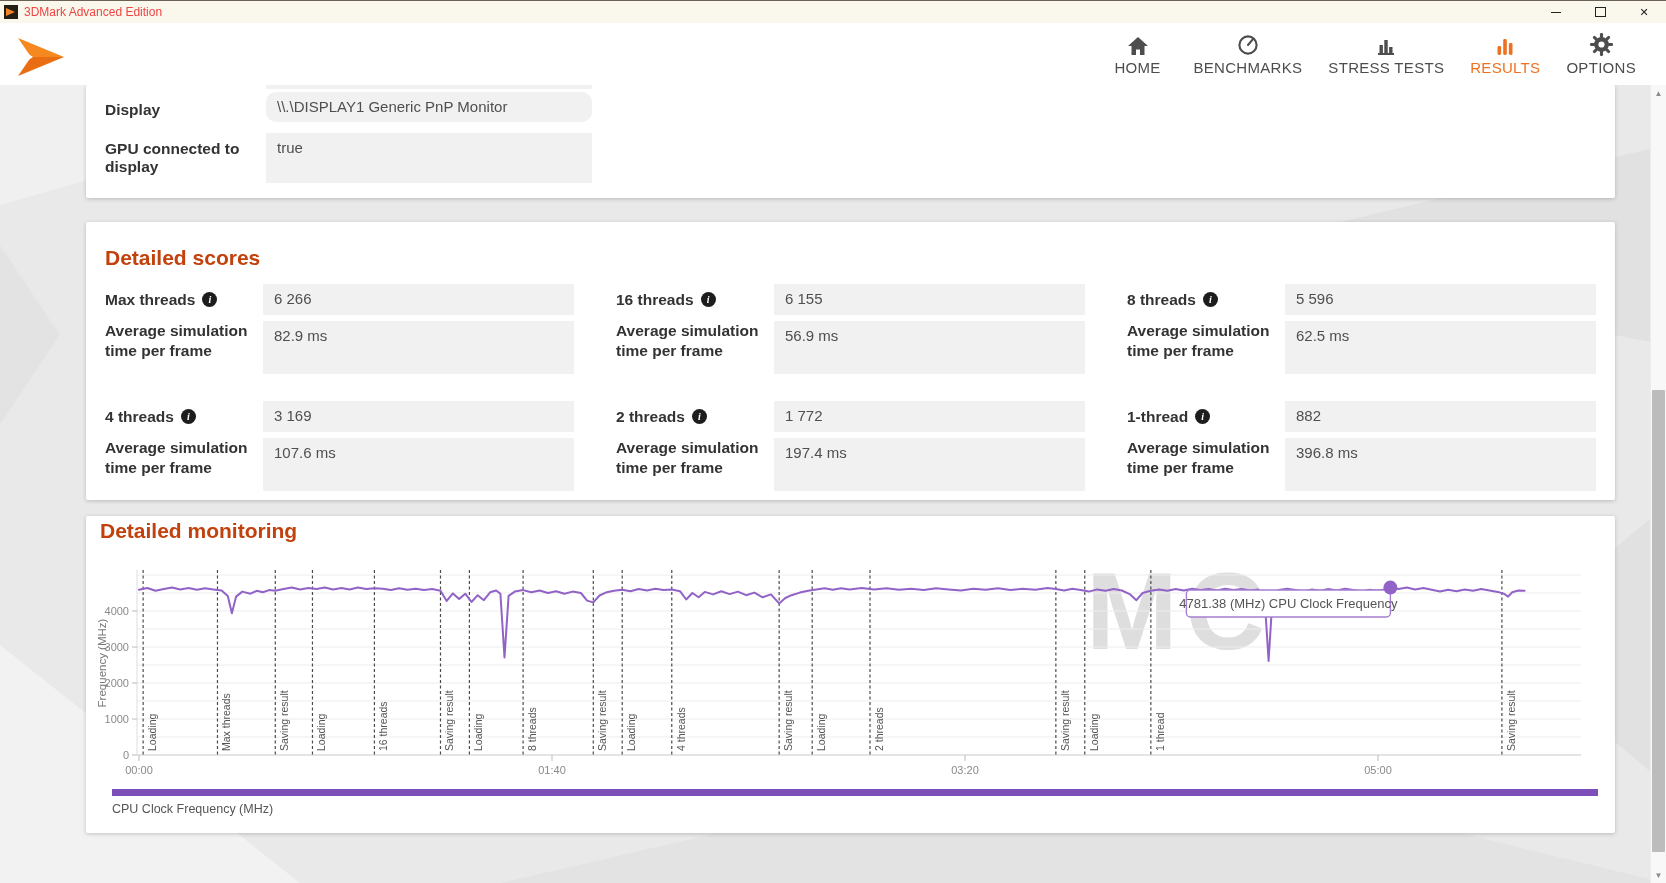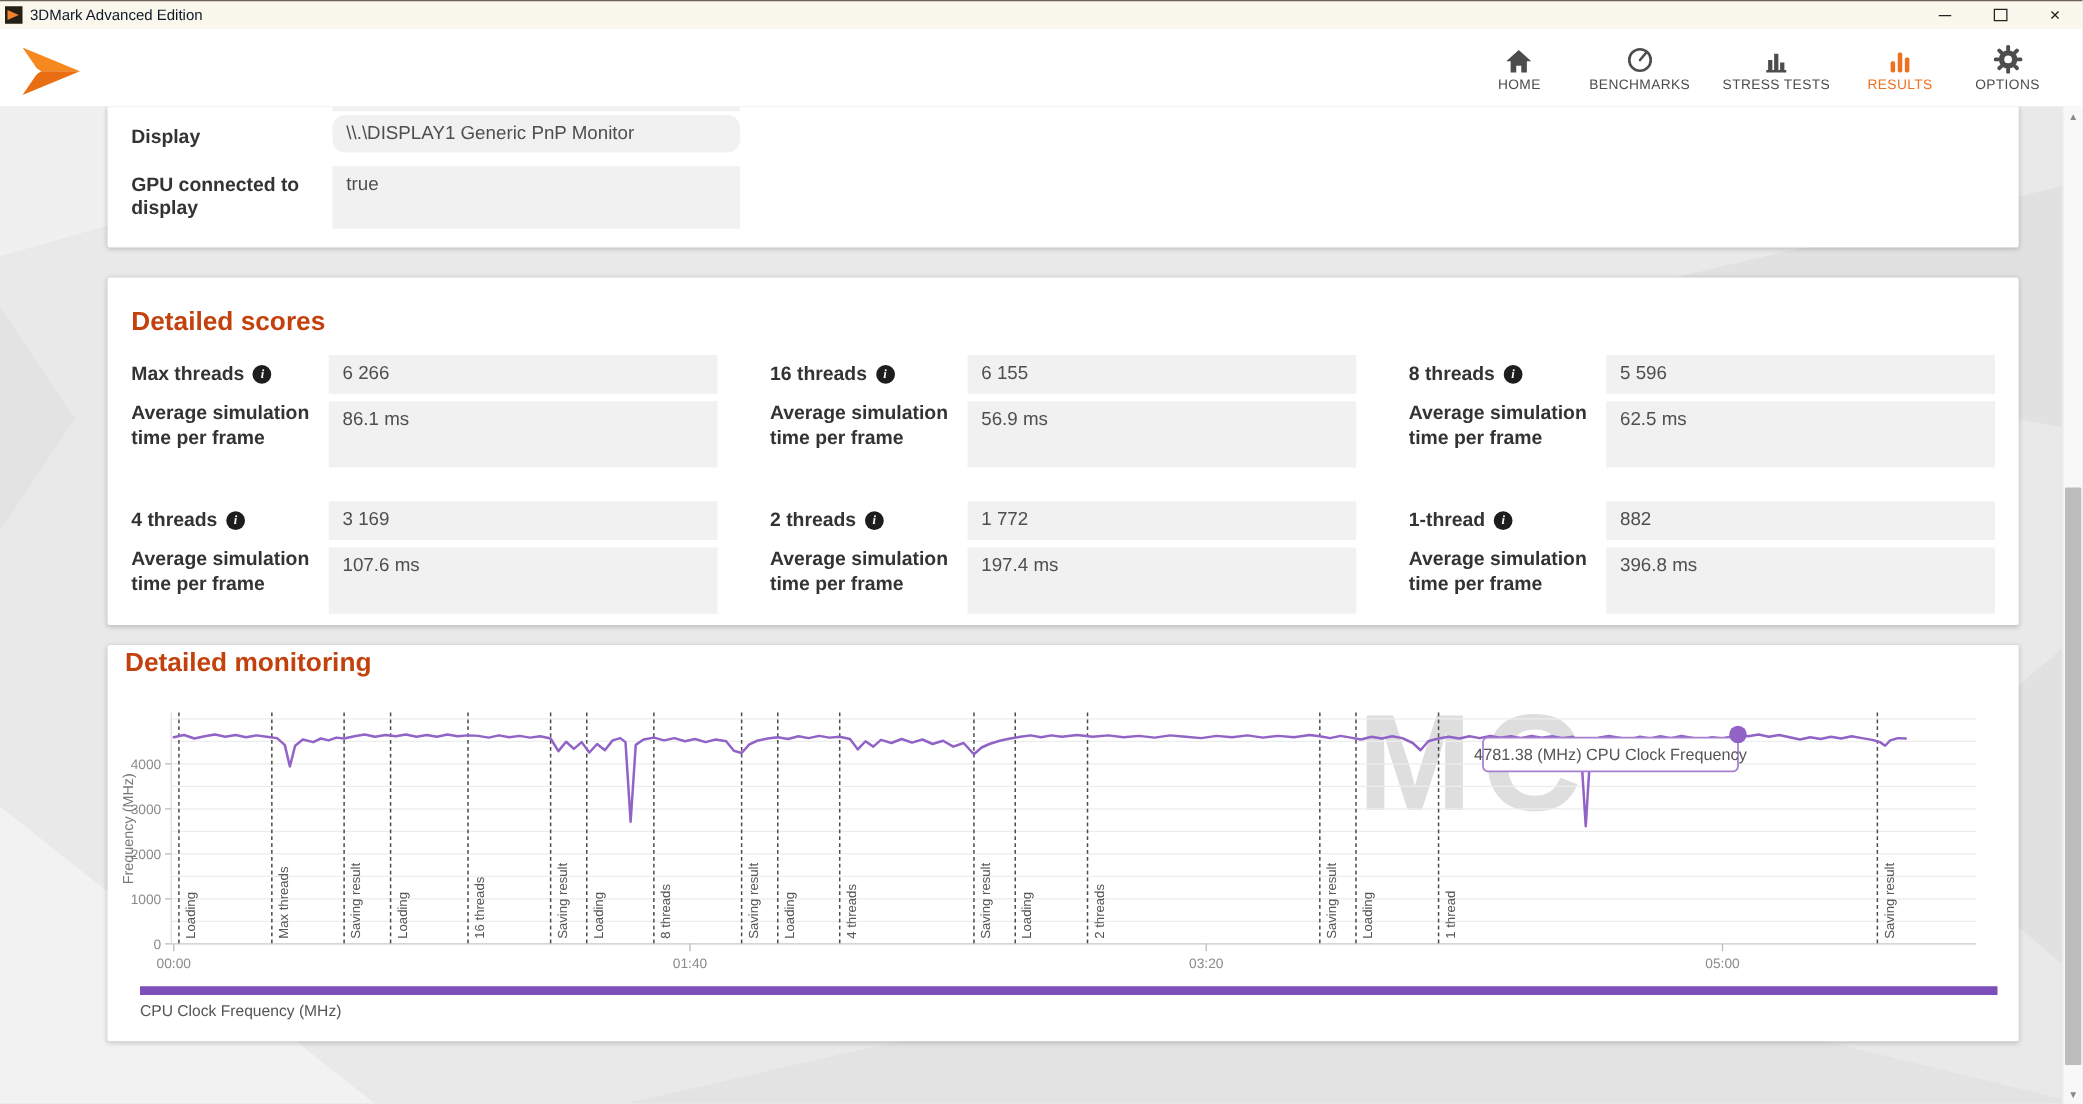--- a/index.html
+++ b/index.html
@@ -13,40 +13,40 @@
 
   
   .titlebar{
     position:absolute;left:0;top:0;width:1666px;height:23px;
     background:#faf8ec;border-top:1px solid #6b6154;box-sizing:border-box;
     display:flex;align-items:center;
   }
   .app-icon{width:14px;height:14px;margin:0 6px 0 4px;background:#241f14;position:relative;flex:0 0 auto;}
   .app-icon::after{content:"";position:absolute;left:2px;top:3px;width:0;height:0;
     border-left:9px solid #f0832a;border-top:4px solid transparent;border-bottom:4px solid transparent;}
-  .title-text{font-size:12px;color:#0f172a;text-align:center;}
+  .title-text{font-size:12px;color:#ef4444;text-align:center;}
   .win-controls{margin-left:auto;display:flex;height:23px;}
   .win-btn{width:44px;height:23px;display:flex;align-items:center;justify-content:center;
     color:#222;font-size:11px;cursor:pointer;}
   .win-btn .box{width:9px;height:8px;border:1px solid #222;display:block;}
   .win-btn .dash{width:10px;height:0;border-bottom:1px solid #222;display:block;}
 
   
   .navbar{
     position:absolute;left:0;top:23px;width:1666px;height:62px;background:#ffffff;
     display:flex;align-items:center;z-index:3;
   }
   .brand{display:flex;align-items:flex-start;margin-left:18px;}
   .brand svg{margin-top:8px;}
   .brand-name{font-size:31px;font-weight:800;color:#111;letter-spacing:1px;margin-left:6px;line-height:44px;}
   .brand-reg{font-size:9px;color:#111;vertical-align:super;font-weight:700;}
   .nav-items{margin-left:auto;margin-right:30px;display:flex;gap:26px;}
   .nav-item{display:flex;flex-direction:column;align-items:center;cursor:pointer;min-width:60px;}
   .nav-item .nav-icon{height:24px;display:flex;align-items:flex-end;justify-content:center;}
-  .nav-item .nav-label{font-size:11px;color:#4d4d4d;letter-spacing:.3px;margin-top:3px;}
+  .nav-item .nav-label{font-size:15px;color:#4d4d4d;letter-spacing:.3px;margin-top:3px;}
   .nav-item.active .nav-label{color:#ee7120;}
 
   
   .content{position:absolute;left:0;top:85px;width:1666px;height:798px;overflow:hidden;}
   .bg-pattern{position:absolute;inset:0;z-index:0;}
   .card{
     position:absolute;left:61px;width:1529px;background:#fff;border-radius:2px;
     box-shadow:0 1px 4px rgba(0,0,0,.20);z-index:1;box-sizing:border-box;margin-left:25px;
   }
   .card-sysinfo{top:0;height:113px;overflow:hidden;}
@@ -200,21 +200,21 @@
     <div class="card card-scores">
       <div class="card-heading">Detailed scores</div>
       <div class="scores-grid" id="scores-grid">
           <div class="score-cell">
             <div class="cell-label">
               <span>Max threads</span>
               <span class="info-ico">i</span>
             </div>
             <div class="cell-score">6 266</div>
             <div class="avg-label">Average simulation time per frame</div>
-            <div class="avg-field">86.1 ms</div>
+            <div class="avg-field">82.9 ms</div>
           </div>
           <div class="score-cell">
             <div class="cell-label">
               <span>16 threads</span>
               <span class="info-ico">i</span>
             </div>
             <div class="cell-score">6 155</div>
             <div class="avg-label">Average simulation time per frame</div>
             <div class="avg-field">56.9 ms</div>
           </div>

